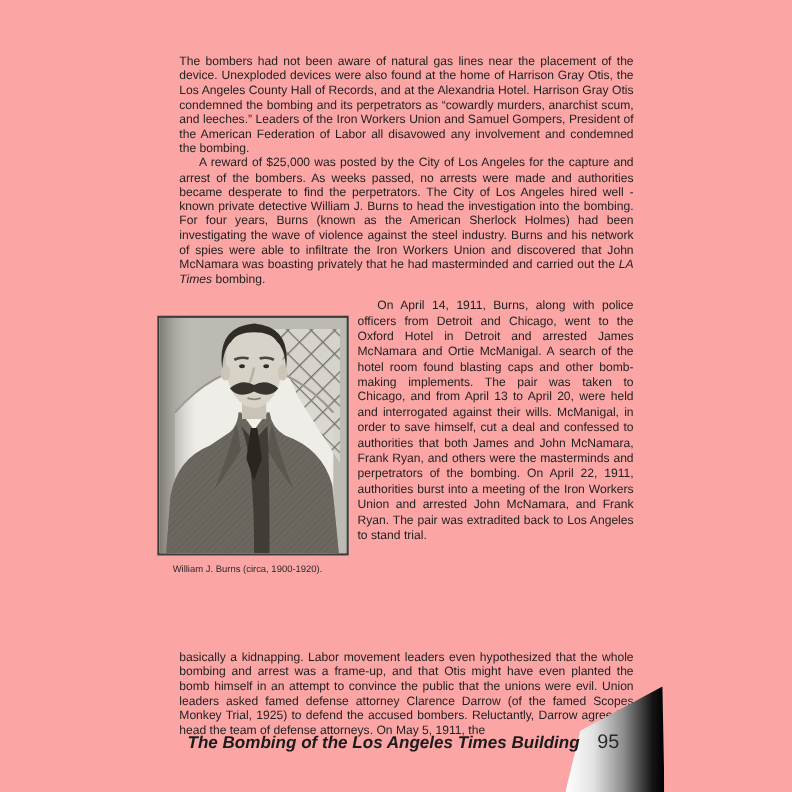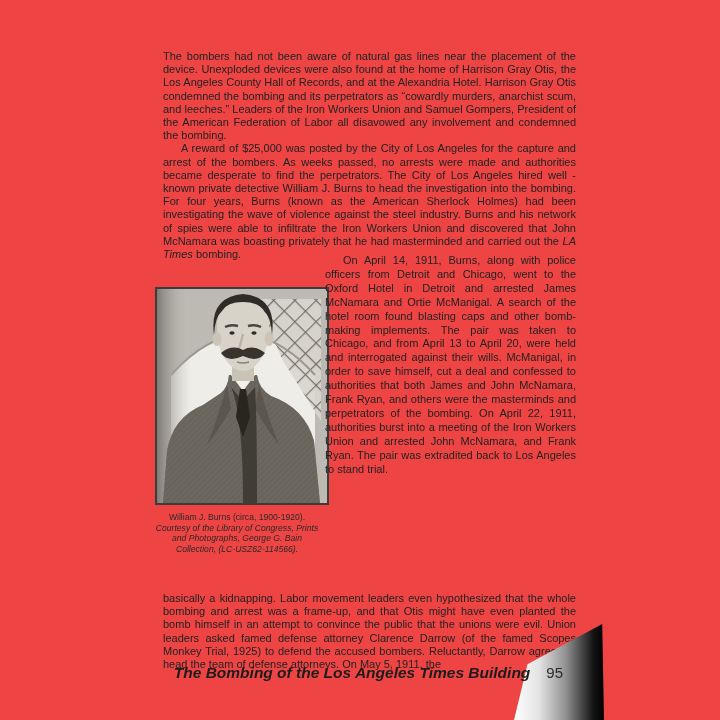--- a/index.html
+++ b/index.html
@@ -1,38 +1,38 @@
 <!DOCTYPE html>
 <html><head>
 <meta charset="utf-8">
 <style>
   html,body{margin:0;padding:0;background:#ffffff;}
-  .page{position:relative;width:720px;height:720px;background:#ef4444;overflow:hidden;
+  .page{position:relative;width:720px;height:720px;background:#fca5a5;overflow:hidden;
         font-family:"Liberation Sans","DejaVu Sans",sans-serif;color:#222;}
   .page p{margin:0;font-size:11px;line-height:13.2px;text-align:justify;color:#222;}
   .main-top{position:absolute;left:163px;top:50px;width:413px;}
   .indent{text-indent:18px;}
   .ital{font-style:italic;}
-  .photo-block{position:absolute;left:155px;top:287px;width:146px;}
+  .photo-block{position:absolute;left:143px;top:287px;width:146px;}
   .photo-frame{margin:0;width:170px;height:214px;border:2px solid #3c3c3c;background:#cfccc6;}
   .photo-frame svg{display:block;}
   .caption{margin-top:7px;width:164px;margin-left:auto;margin-right:auto;
            text-align:center;font-size:8.6px;line-height:10.6px;color:#2a2a2a;}
   .caption .c1{font-style:normal;display:block;}
   .caption .c2{font-style:italic;}
-  .right-col{position:absolute;left:325px;top:254px;width:251px;}
+  .right-col{position:absolute;left:325px;top:272px;width:251px;}
   .right-col p{line-height:13.9px;}
   .main-bottom{position:absolute;left:163px;top:592px;width:413px;}
   .wedge{position:absolute;left:514px;top:624px;width:90px;height:96px;z-index:1;
          background:linear-gradient(to right,#ffffff 0%,#e3e3e3 28%,#8f8f8f 58%,#141414 88%,#000 100%);
          clip-path:polygon(0% 100%,15% 42%,98% 0%,100% 100%);}
   .footer{position:absolute;left:163px;top:664px;width:400px;z-index:2;
           display:flex;justify-content:flex-end;align-items:baseline;gap:16px;}
   .footer .title{font-size:15.5px;font-weight:bold;font-style:italic;color:#1c1c1c;white-space:nowrap;}
-  .footer .pnum{font-size:15px;color:#2a2a2a;}
+  .footer .pnum{font-size:18px;color:#2a2a2a;}
 </style>
 </head>
 <body>
 
 <div class="page">
 
   <div class="main-top">
     <p>The bombers had not been aware of natural gas lines near the placement of the device. Unexploded devices were also found at the home of Harrison Gray Otis, the Los Angeles County Hall of Records, and at the Alexandria Hotel. Harrison Gray Otis condemned the bombing and its perpetrators as “cowardly murders, anarchist scum, and leeches.” Leaders of the Iron Workers Union and Samuel Gompers, President of the American Federation of Labor all disavowed any involvement and condemned the bombing.</p>
     <p class="indent"><span>A reward of $25,000 was posted by the City of Los Angeles for the capture and arrest of the bombers. As weeks passed, no arrests were made and authorities became desperate to find the perpetrators. The City of Los Angeles hired well -known private detective William J. Burns to head the investigation into the bombing. For four years, Burns (known as the American Sherlock Holmes) had been investigating the wave of violence against the steel industry. Burns and his network of spies were able to infiltrate the Iron Workers Union and discovered that John McNamara was boasting privately that he had masterminded and carried out the </span><span class="ital">LA Times</span><span> bombing.</span></p>
   </div>
@@ -77,21 +77,20 @@
         <path d="M91,37 Q98,35 104,38" stroke="#4a453e" stroke-width="2.4" fill="none"></path>
         <ellipse cx="75" cy="44" rx="2.6" ry="1.8" fill="#2e2a25"></ellipse>
         <ellipse cx="97" cy="44" rx="2.6" ry="1.8" fill="#2e2a25"></ellipse>
         <path d="M86,45 Q84,54 82,59" stroke="#b7b0a3" stroke-width="2.2" fill="none"></path>
         <path d="M64,64 Q75,55 86,61 Q97,55 108,64 Q101,74 86,67 Q71,74 64,64 Z" fill="#38332d"></path>
         <path d="M80,73 Q86,75 92,73" stroke="#8a8379" stroke-width="1.6" fill="none"></path>
       </svg>
     </figure>
     <div class="caption">
       <span class="c1">William J. Burns (circa, 1900-1920).</span>
-      <span class="c2">Courtesy of the Library of Congress, Prints and Photographs, George G. Bain Collection, (LC-USZ62-114566).</span>
     </div>
   </div>
 
   <div class="right-col">
     <p class="indent">On April 14, 1911, Burns, along with police officers from Detroit and Chicago, went to the Oxford Hotel in Detroit and arrested James McNamara and Ortie McManigal. A search of the hotel room found blasting caps and other bomb-making implements. The pair was taken to Chicago, and from April 13 to April 20, were held and interrogated against their wills. McManigal, in order to save himself, cut a deal and confessed to authorities that both James and John McNamara, Frank Ryan, and others were the masterminds and perpetrators of the bombing. On April 22, 1911, authorities burst into a meeting of the Iron Workers Union and arrested John McNamara, and Frank Ryan. The pair was extradited back to Los Angeles to stand trial.</p>
   </div>
 
   <div class="main-bottom">
     <p>basically a kidnapping. Labor movement leaders even hypothesized that the whole bombing and arrest was a frame-up, and that Otis might have even planted the bomb himself in an attempt to convince the public that the unions were evil. Union leaders asked famed defense attorney Clarence Darrow (of the famed Scopes Monkey Trial, 1925) to defend the accused bombers. Reluctantly, Darrow agreed to head the team of defense attorneys. On May 5, 1911, the</p>
   </div>

